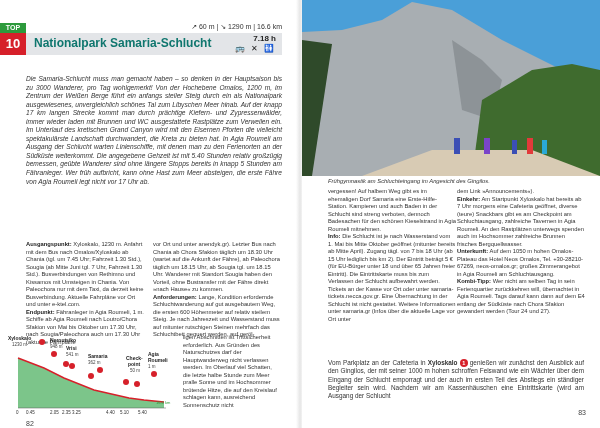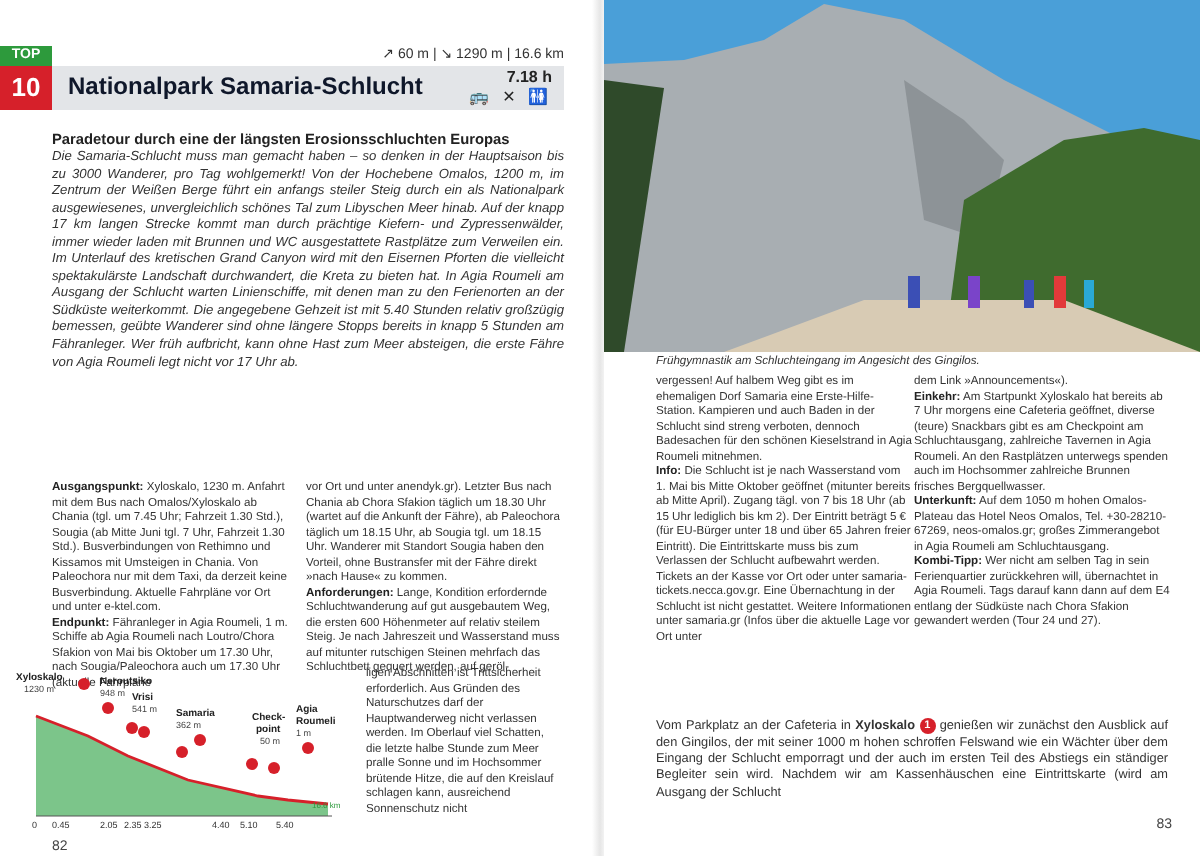--- a/index.html
+++ b/index.html
@@ -10,21 +10,21 @@
   .right { left: 302px; width: 298px; }
   .gutter { position: absolute; left: 296px; top: 0; width: 8px; height: 428px;
     background: linear-gradient(90deg, #fff, #e6e6e6 50%, #fff); }
 
   .top-badge { position: absolute; left: 0; top: 12px; width: 26px; height: 10px;
     background: #2d9a3c; color: #fff; font-size: 7px; font-weight: bold; text-align: center; line-height: 10px; }
   .num-badge { position: absolute; left: 0; top: 22px; width: 26px; height: 22px;
     background: #d6202a; color: #fff; font-size: 13px; font-weight: bold; text-align: center; line-height: 22px; }
   .stats { position: absolute; right: 16px; top: 12px; font-size: 7px; color: #333; }
   .title-bar { position: absolute; left: 26px; top: 22px; width: 256px; height: 22px; background: #e3e5e8; }
-  .title { position: absolute; left: 8px; top: 3px; font-size: 12px; font-weight: bold; color: #0f172a; }
+  .title { position: absolute; left: 8px; top: 3px; font-size: 12px; font-weight: bold; color: #0f766e; }
   .duration { position: absolute; right: 6px; top: 1px; font-size: 8px; font-weight: bold; }
   .icons { position: absolute; right: 6px; top: 11px; font-size: 8px; letter-spacing: 2px; }
 
   .subtitle { position: absolute; left: 26px; top: 54px; width: 256px; font-size: 7.4px; font-weight: bold; }
   .intro { position: absolute; left: 26px; top: 64px; width: 256px; font-size: 6.6px; font-style: italic;
     line-height: 8.55px; text-align: justify; color: #333; }
 
   .col { position: absolute; font-size: 5.8px; line-height: 7.5px; color: #333; }
   .col b { color: #222; }
   .l1 { left: 26px; top: 230px; width: 120px; }
@@ -49,21 +49,20 @@
 
 <div class="page left">
   <div class="top-badge">TOP</div>
   <div class="num-badge">10</div>
   <div class="stats">↗ 60 m | ↘ 1290 m | 16.6 km</div>
   <div class="title-bar">
     <div class="title">Nationalpark Samaria-Schlucht</div>
     <div class="duration">7.18 h</div>
     <div class="icons">🚌 ✕ 🚻</div>
   </div>
-  <div class="subtitle">Paradetour durch eine der längsten Erosionsschluchten Europas</div>
   <div class="intro">Die Samaria-Schlucht muss man gemacht haben – so denken in der Hauptsaison bis zu 3000 Wanderer, pro Tag wohlgemerkt! Von der Hochebene Omalos, 1200 m, im Zentrum der Weißen Berge führt ein anfangs steiler Steig durch ein als Nationalpark ausgewiesenes, unvergleichlich schönes Tal zum Libyschen Meer hinab. Auf der knapp 17 km langen Strecke kommt man durch prächtige Kiefern- und Zypressenwälder, immer wieder laden mit Brunnen und WC ausgestattete Rastplätze zum Verweilen ein. Im Unterlauf des kretischen Grand Canyon wird mit den Eisernen Pforten die vielleicht spektakulärste Landschaft durchwandert, die Kreta zu bieten hat. In Agia Roumeli am Ausgang der Schlucht warten Linienschiffe, mit denen man zu den Ferienorten an der Südküste weiterkommt. Die angegebene Gehzeit ist mit 5.40 Stunden relativ großzügig bemessen, geübte Wanderer sind ohne längere Stopps bereits in knapp 5 Stunden am Fähranleger. Wer früh aufbricht, kann ohne Hast zum Meer absteigen, die erste Fähre von Agia Roumeli legt nicht vor 17 Uhr ab.</div>
 
   <div class="col l1">
     <b>Ausgangspunkt:</b>
     <span>Xyloskalo, 1230 m. Anfahrt mit dem Bus nach Omalos/Xyloskalo ab Chania (tgl. um 7.45 Uhr; Fahrzeit 1.30 Std.), Sougia (ab Mitte Juni tgl. 7 Uhr, Fahrzeit 1.30 Std.). Busverbindungen von Rethimno und Kissamos mit Umsteigen in Chania. Von Paleochora nur mit dem Taxi, da derzeit keine Busverbindung. Aktuelle Fahrpläne vor Ort und unter e-ktel.com.</span><br>
     <b>Endpunkt:</b>
     <span>Fähranleger in Agia Roumeli, 1 m. Schiffe ab Agia Roumeli nach Loutro/Chora Sfakion von Mai bis Oktober um 17.30 Uhr, nach Sougia/Paleochora auch um 17.30 Uhr (aktuelle Fahrpläne</span>
   </div>
   <div class="col l2">
     <span>vor Ort und unter anendyk.gr). Letzter Bus nach Chania ab Chora Sfakion täglich um 18.30 Uhr (wartet auf die Ankunft der Fähre), ab Paleochora täglich um 18.15 Uhr, ab Sougia tgl. um 18.15 Uhr. Wanderer mit Standort Sougia haben den Vorteil, ohne Bustransfer mit der Fähre direkt »nach Hause« zu kommen.</span><br>

